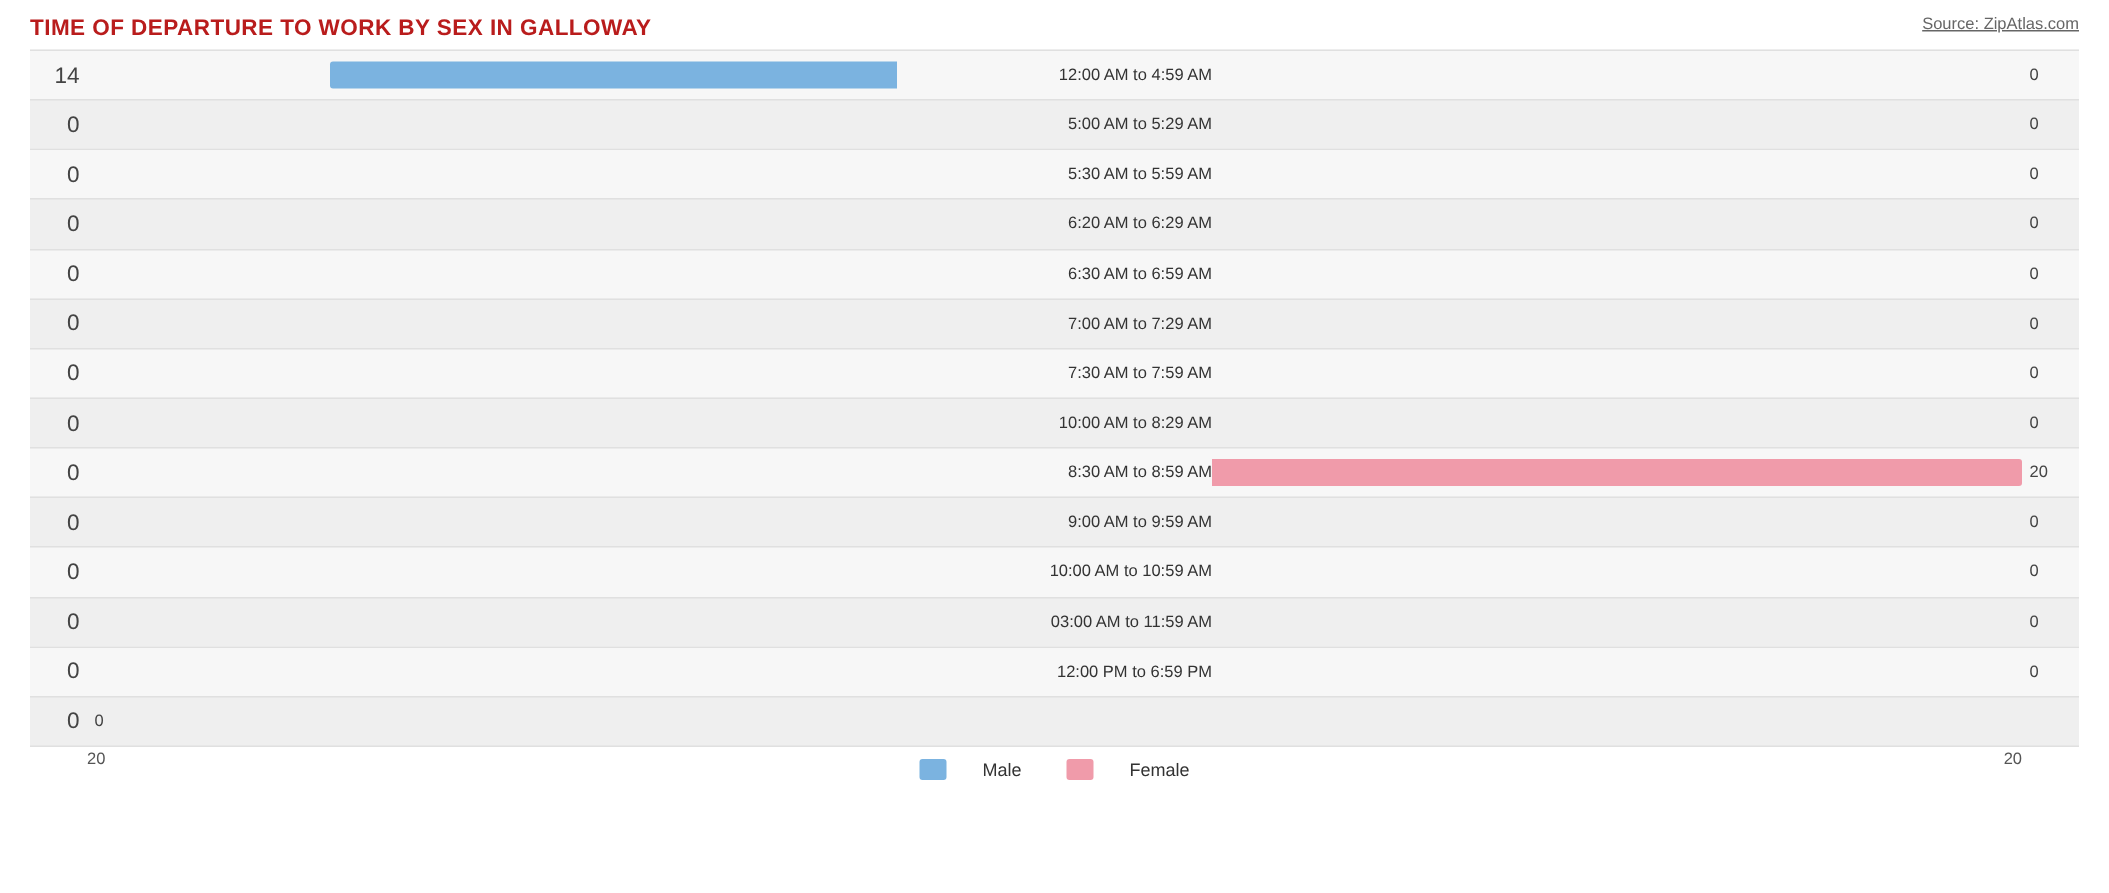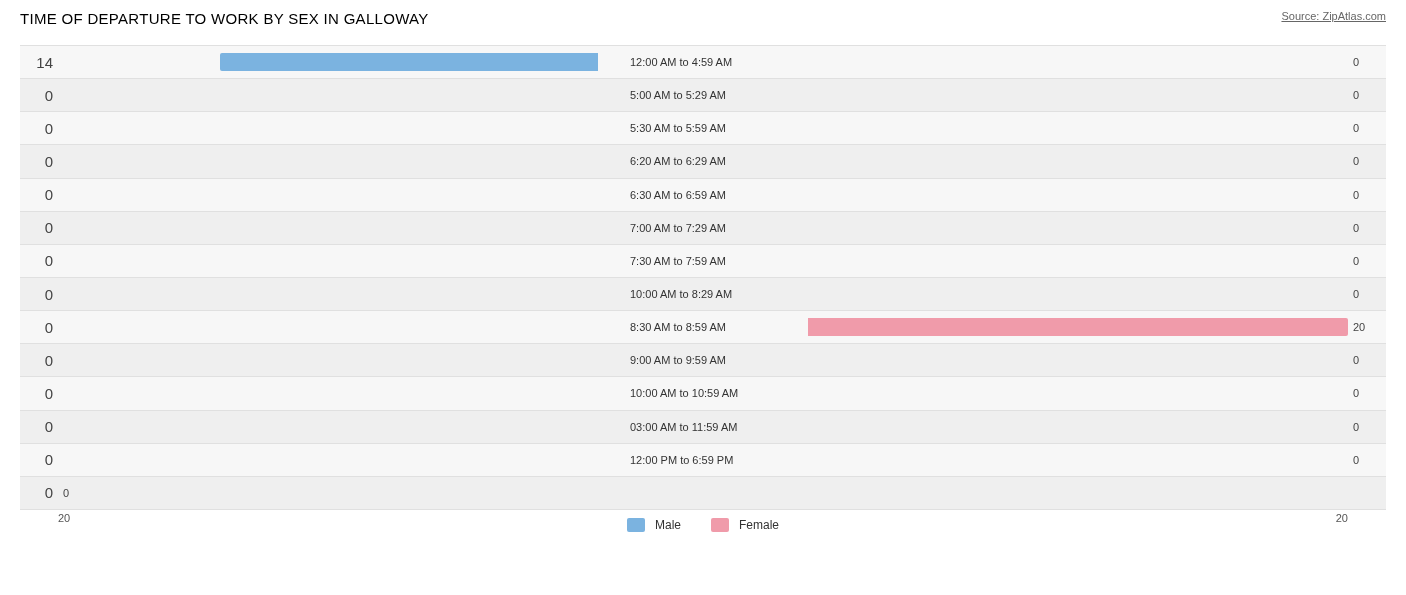--- a/index.html
+++ b/index.html
@@ -11,24 +11,24 @@
       overflow: hidden;
     }
     .chart-container {
       width: 1406px;
       height: 595px;
       padding: 10px 20px 50px 20px;
       position: relative;
     }
     .chart-title {
       font-size: 15px;
-      font-weight: normal;
-      color: #000000;
+      font-weight: bold;
+      color: #b91c1c;
       text-transform: uppercase;
-      margin-bottom: 18px;
+      margin-bottom: 6px;
       letter-spacing: 0.3px;
     }
     .source-text {
       position: absolute;
       top: 10px;
       right: 20px;
       font-size: 11px;
       color: #666;
       text-decoration: underline;
     }
@@ -83,27 +83,26 @@
     }
     .female-side {
       flex: 1;
       display: flex;
       justify-content: flex-start;
       align-items: center;
       position: relative;
     }
     .label-center {
       width: 210px;
-      text-align: left;
+      text-align: right;
       font-size: 11px;
       color: #333;
       flex-shrink: 0;
       z-index: 2;
       background: transparent;
-      padding-left: 32px;
     }
     .male-bar {
       height: 18px;
       background: #7bb3e0;
       border-radius: 2px 0 0 2px;
       position: absolute;
       right: 0;
     }
     .female-bar {
       height: 18px;
@@ -123,21 +122,21 @@
     .legend-area {
       display: flex;
       justify-content: center;
       align-items: center;
       margin-top: 6px;
       gap: 30px;
     }
     .legend-item {
       display: flex;
       align-items: flex-end;
-      gap: 10px;
+      gap: 24px;
       font-size: 12px;
       color: #333;
     }
     .legend-swatch {
       width: 18px;
       height: 14px;
       border-radius: 2px;
     }
     .bottom-axis {
       display: flex;

